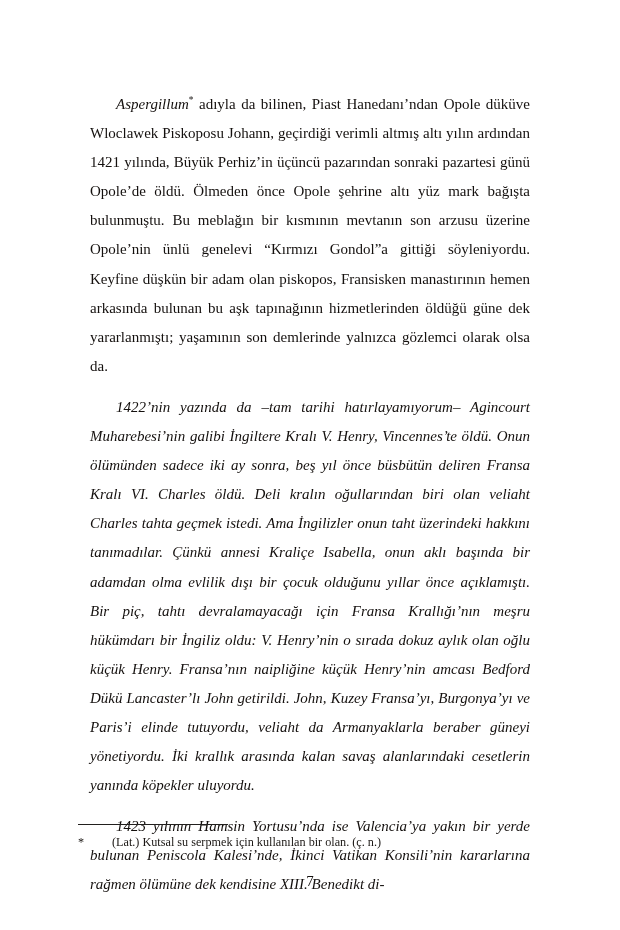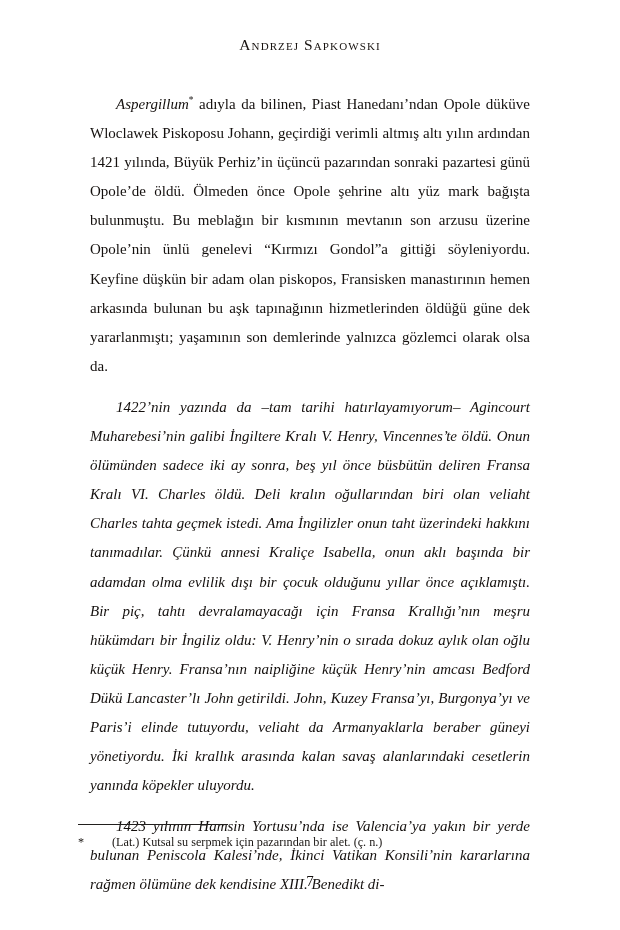--- a/index.html
+++ b/index.html
@@ -93,35 +93,34 @@
   }
   i.term {
     font-style: italic;
   }
 </style>
 </head>
 <body>
 
 <div class="page">
 
-  <div class="running-head">Andrzej Sapkowski</div>
 
   <div class="body-col">
 
     <p class="para"><i class="term">Aspergillum</i><sup class="fn-ref">*</sup><span> adıyla da bilinen, Piast Hanedanı’ndan Opole düküve Wloclawek Piskoposu Johann, geçirdiği verimli altmış altı yılın ardından 1421 yılında, Büyük Perhiz’in üçüncü pazarından sonraki pazartesi günü Opole’de öldü. Ölmeden önce Opole şehrine altı yüz mark bağışta bulunmuştu. Bu meblağın bir kısmının mevtanın son arzusu üzerine Opole’nin ünlü genelevi “Kırmızı Gondol”a gittiği söyleniyordu. Keyfine düşkün bir adam olan piskopos, Fransisken manastırının hemen arkasında bulunan bu aşk tapınağının hizmetlerinden öldüğü güne dek yararlanmıştı; yaşamının son demlerinde yalnızca gözlemci olarak olsa da.</span></p>
 
     <p class="para">1422’nin yazında da –tam tarihi hatırlayamıyorum– Agincourt Muharebesi’nin galibi İngiltere Kralı V. Henry, Vincennes’te öldü. Onun ölümünden sadece iki ay sonra, beş yıl önce büsbütün deliren Fransa Kralı VI. Charles öldü. Deli kralın oğullarından biri olan veliaht Charles tahta geçmek istedi. Ama İngilizler onun taht üzerindeki hakkını tanımadılar. Çünkü annesi Kraliçe Isabella, onun aklı başında bir adamdan olma evlilik dışı bir çocuk olduğunu yıllar önce açıklamıştı. Bir piç, tahtı devralamayacağı için Fransa Krallığı’nın meşru hükümdarı bir İngiliz oldu: V. Henry’nin o sırada dokuz aylık olan oğlu küçük Henry. Fransa’nın naipliğine küçük Henry’nin amcası Bedford Dükü Lancaster’lı John getirildi. John, Kuzey Fransa’yı, Burgonya’yı ve Paris’i elinde tutuyordu, veliaht da Armanyaklarla beraber güneyi yönetiyordu. İki krallık arasında kalan savaş alanlarındaki cesetlerin yanında köpekler uluyordu.</p>
 
     <p class="para">1423 yılının Hamsin Yortusu’nda ise Valencia’ya yakın bir yerde bulunan Peniscola Kalesi’nde, İkinci Vatikan Konsili’nin kararlarına rağmen ölümüne dek kendisine XIII. Benedikt di-</p>
 
   </div>
 
   <div class="footnote-wrap">
     <div class="fn-rule"></div>
     <div class="fn-row">
       <span class="fn-marker">*</span>
-      <span class="fn-text">(Lat.) Kutsal su serpmek için pazarından bir alet. (ç. n.)</span>
+      <span class="fn-text">(Lat.) Kutsal su serpmek için kullanılan bir olan. (ç. n.)</span>
     </div>
   </div>
 
   <div class="folio">7</div>
 
 </div>
 
 </body></html>

